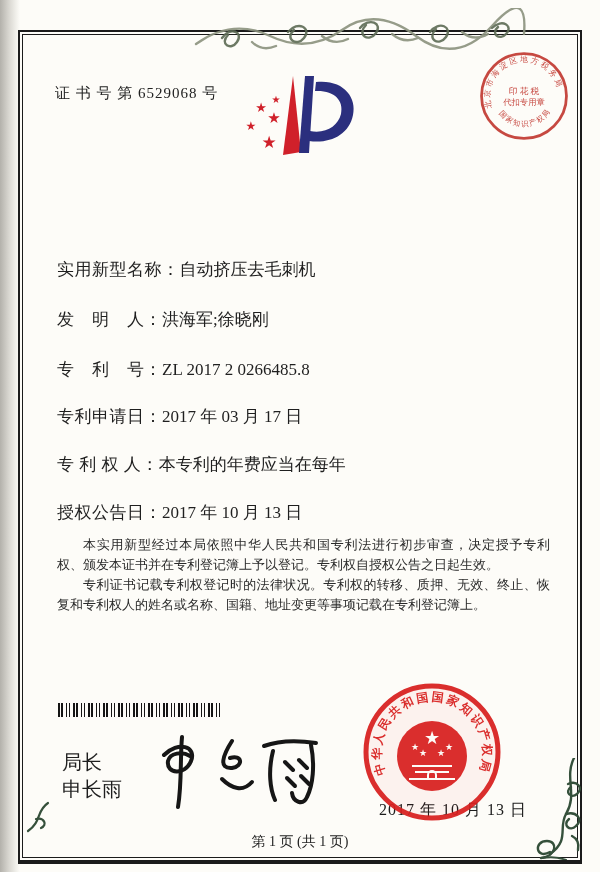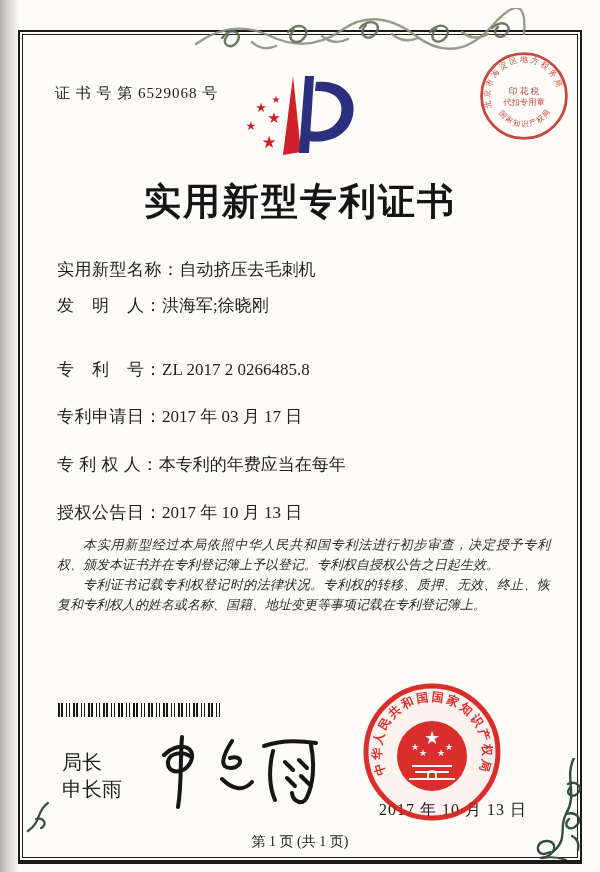--- a/index.html
+++ b/index.html
@@ -12,21 +12,21 @@
   .frame-inner{position:absolute;inset:2px;border:1px solid #1b1b1b;}
   .cert-number{position:absolute;left:55px;top:84px;font-size:15px;letter-spacing:1px;color:#222;z-index:2;}
   .logo{position:absolute;left:237px;top:70px;width:130px;height:96px;z-index:2;}
   .tax-stamp{position:absolute;left:476px;top:48px;width:96px;height:96px;z-index:4;opacity:.92;}
   .title{position:absolute;left:0;right:0;top:177px;text-align:center;font-size:37px;font-weight:bold;
     letter-spacing:2px;color:#151515;z-index:2;}
   .fields{position:absolute;left:57px;top:0;z-index:2;}
   .field-row{position:absolute;left:0;width:500px;white-space:nowrap;font-size:17px;color:#1f1f1f;}
   .field-row .lbl{letter-spacing:.5px;}
   .body-text{position:absolute;left:57px;top:535px;width:493px;font-size:13px;line-height:20px;
-    color:#2a2a2a;font-style:italic;z-index:2;text-align:justify;}
+    color:#2a2a2a;z-index:2;text-align:justify;}
   .body-text p{margin:0;text-indent:2em;}
   .barcode{position:absolute;left:58px;top:703px;width:164px;height:14px;z-index:2;
     background:repeating-linear-gradient(90deg,#151515 0 2px,#fdfcf8 2px 3px,#151515 3px 5px,#fdfcf8 5px 8px,#151515 8px 9px,#fdfcf8 9px 11px,#151515 11px 12px,#fdfcf8 12px 15px);}
   .officer{position:absolute;left:62px;top:749px;font-size:20px;line-height:27px;color:#1f1f1f;z-index:2;}
   .signature{position:absolute;left:152px;top:731px;width:175px;height:82px;z-index:3;}
   .main-seal{position:absolute;left:362px;top:682px;width:140px;height:140px;z-index:4;opacity:.93;}
   .issue-date{position:absolute;left:379px;top:800px;font-size:16px;letter-spacing:1px;color:#1c1c1c;z-index:3;}
   .footer{position:absolute;left:0;right:0;top:833px;text-align:center;font-size:14px;color:#222;z-index:2;}
   .garland{position:absolute;left:192px;top:8px;width:336px;height:50px;z-index:3;}
   .flourish-br{position:absolute;left:522px;top:758px;width:62px;height:102px;z-index:3;}
@@ -81,27 +81,26 @@
     <text font-size="8.5" letter-spacing="2.6" fill="#c23a32">
       <textPath href="#taxTop">北京市海淀区地方税务局</textPath>
     </text>
     <text font-size="8" letter-spacing="1.5" fill="#c23a32">
       <textPath href="#taxBottom">国家知识产权局</textPath>
     </text>
     <text x="52" y="50" font-size="9.5" text-anchor="middle" fill="#c23a32">印 花 税</text>
     <text x="52" y="62" font-size="9" text-anchor="middle" fill="#c23a32">代扣专用章</text>
   </svg>
 
-  <div class="title">实用新型专利证书</div>
 
   <div class="fields">
     <div class="field-row" style="top:258px">
       <span class="lbl">实用新型名称：</span><span>自动挤压去毛刺机</span>
     </div>
-    <div class="field-row" style="top:294px">
+    <div class="field-row" style="top:308px">
       <span class="lbl">发　明　人：</span><span>洪海军;徐晓刚</span>
     </div>
     <div class="field-row" style="top:358px">
       <span class="lbl">专　利　号：</span><span>ZL 2017 2 0266485.8</span>
     </div>
     <div class="field-row" style="top:405px">
       <span class="lbl">专利申请日：</span><span>2017 年 03 月 17 日</span>
     </div>
     <div class="field-row" style="top:453px">
       <span class="lbl">专 利 权 人：</span><span>本专利的年费应当在每年</span>

